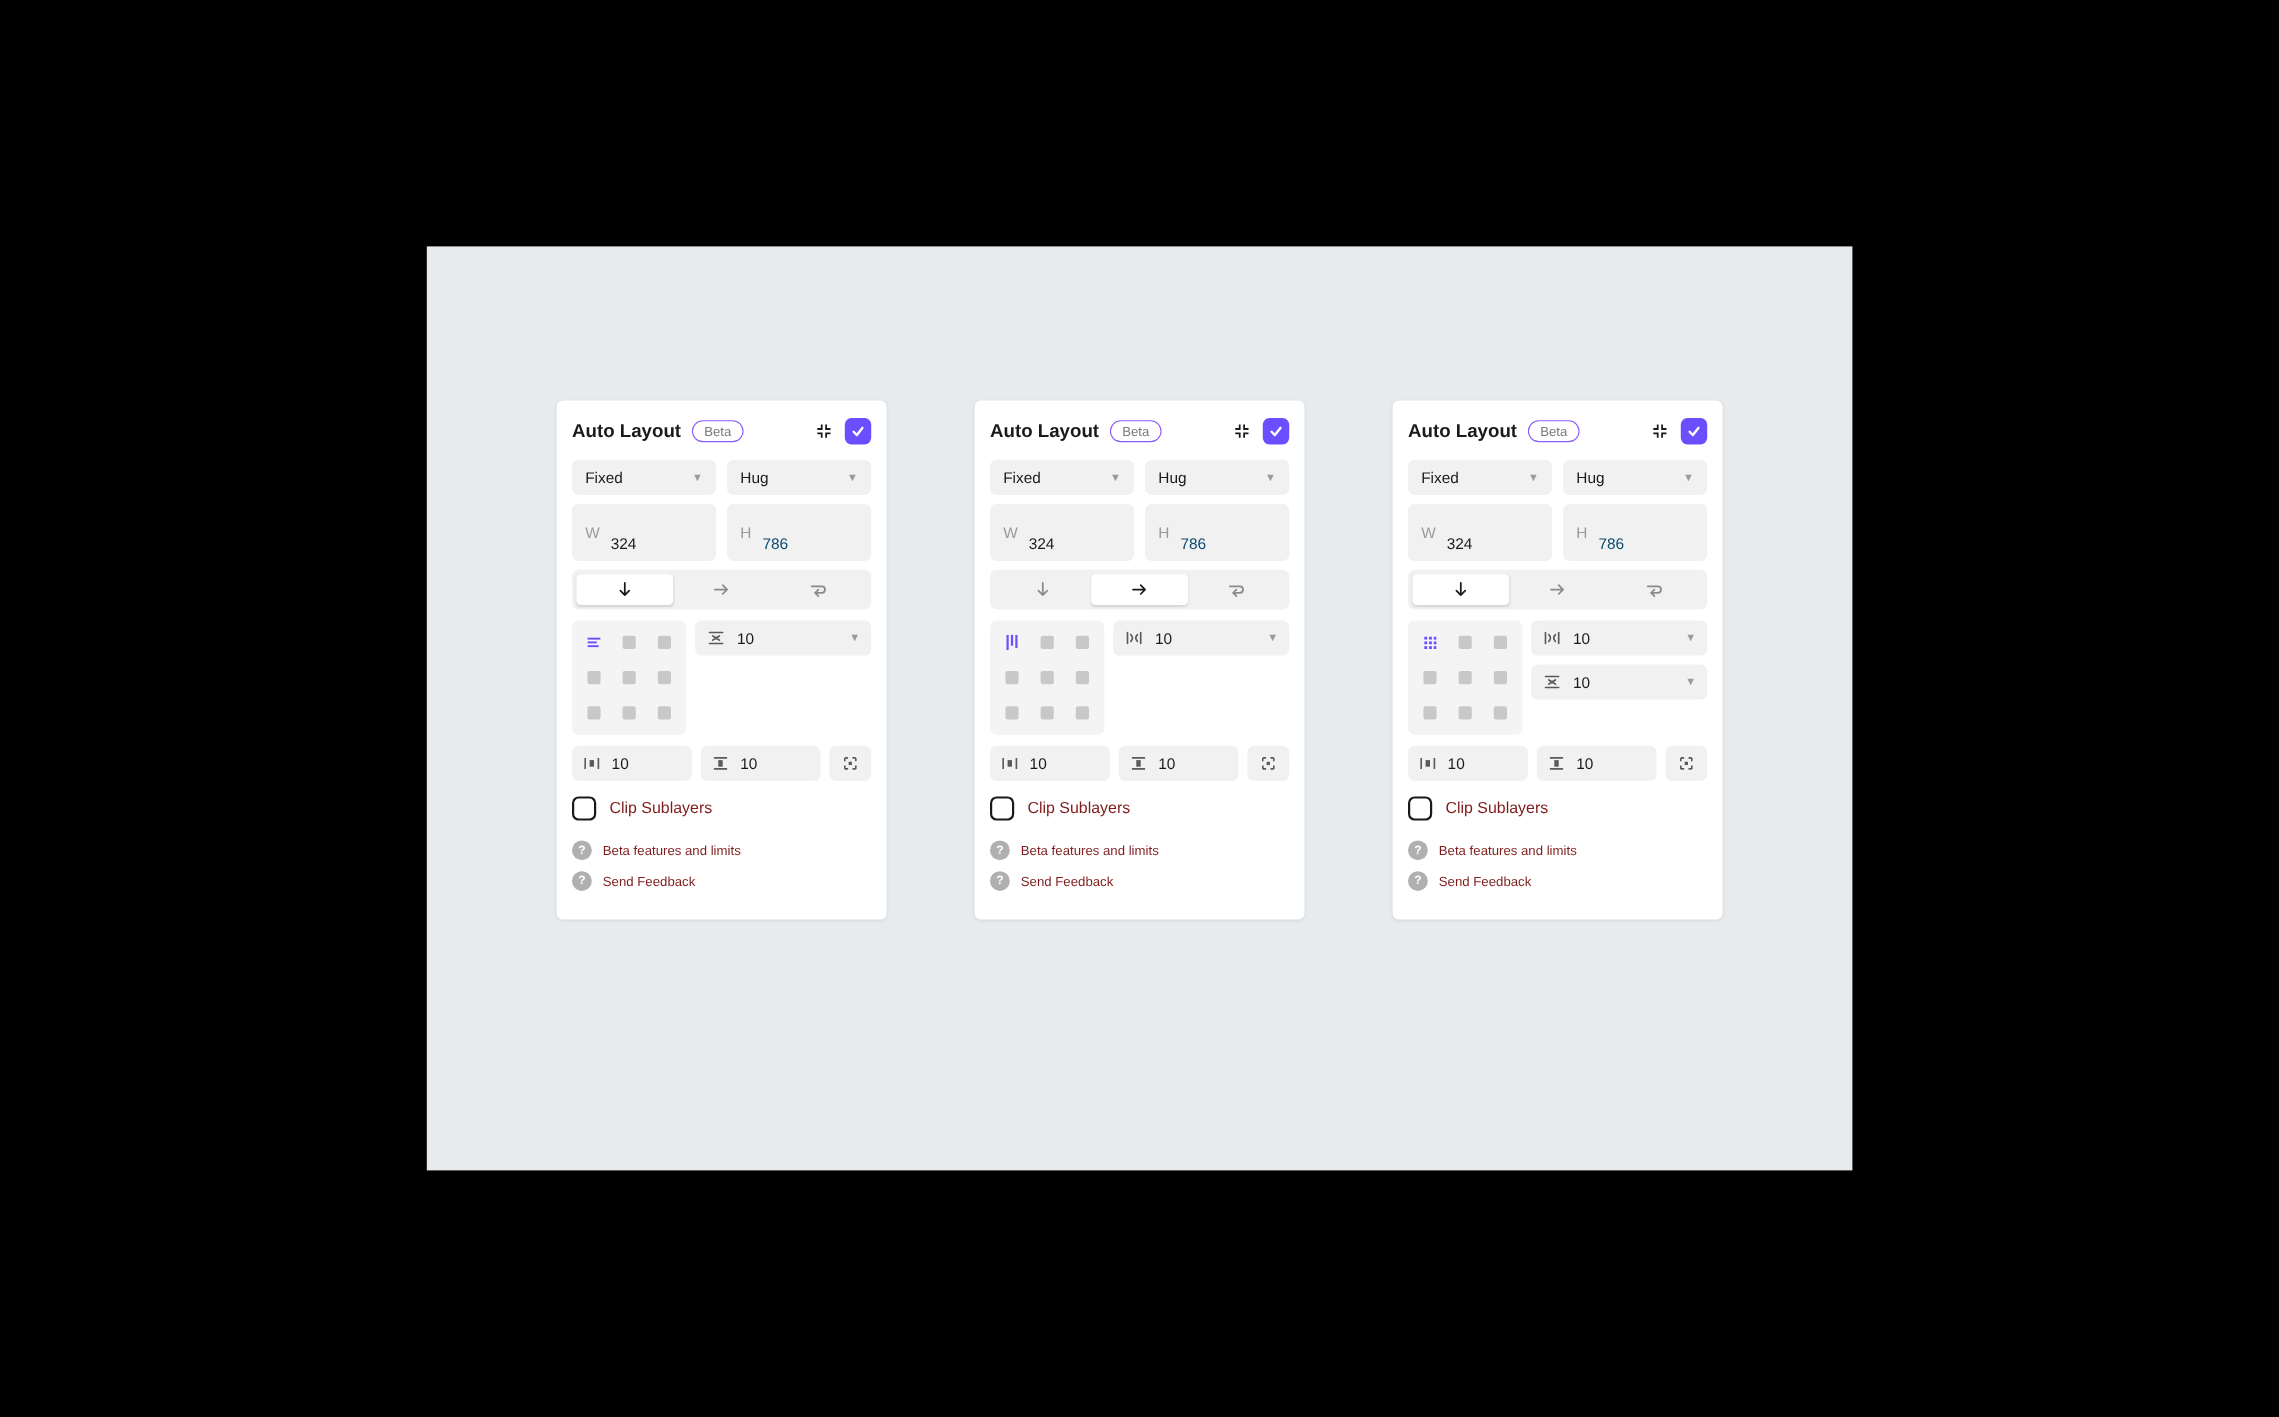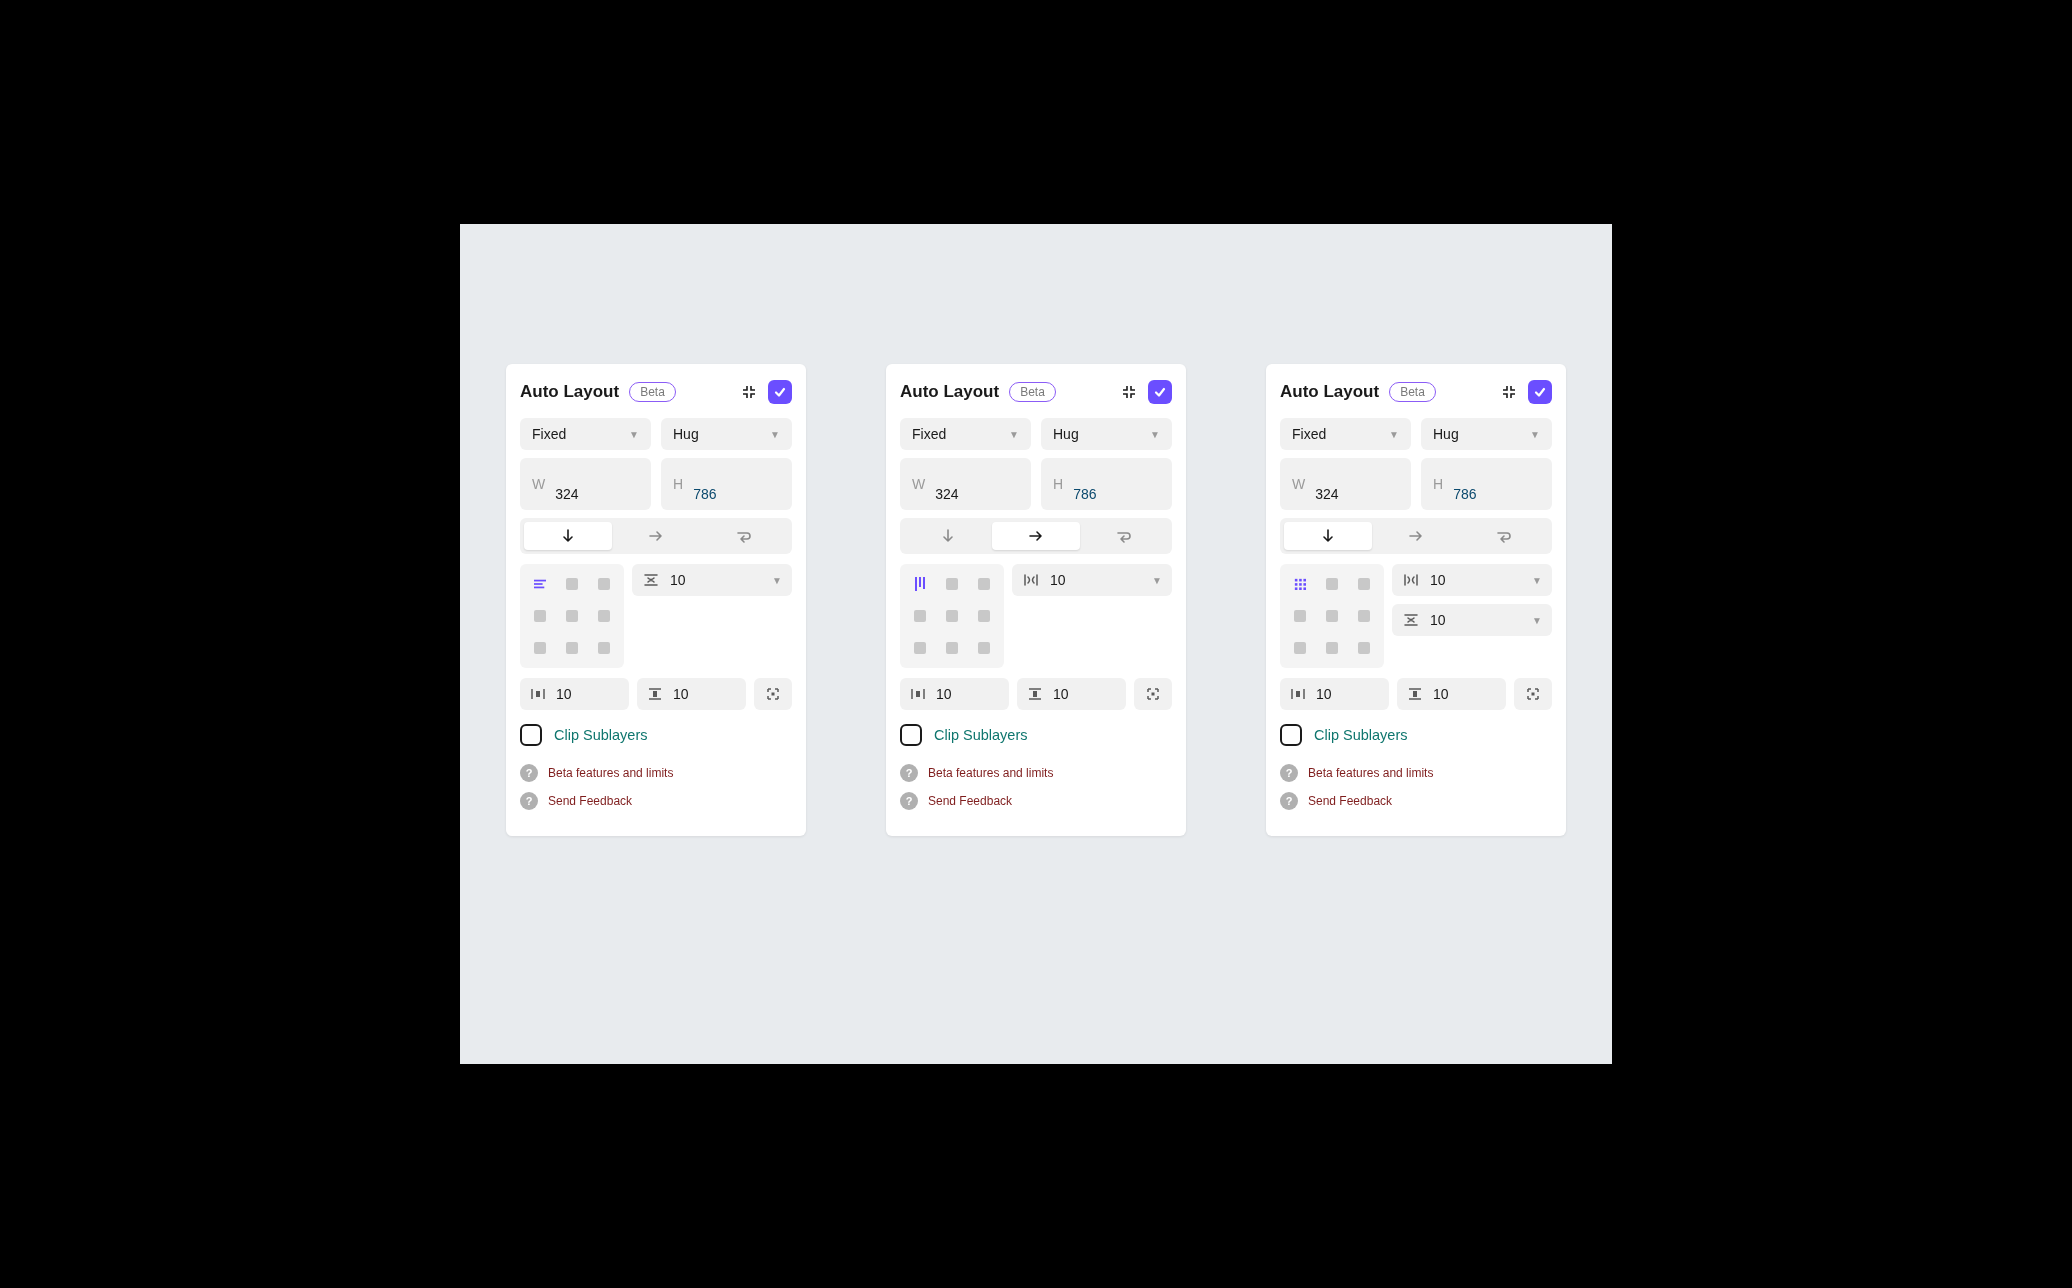--- a/index.html
+++ b/index.html
@@ -6,21 +6,21 @@
   body {
     background: #000;
     font-family: -apple-system, BlinkMacSystemFont, "Segoe UI", sans-serif;
     display: flex;
     align-items: center;
     justify-content: center;
     min-height: 100vh;
   }
   .canvas {
     background: #e8ebee;
-    width: 1152px;
+    width: 1296px;
     height: 840px;
     display: flex;
     justify-content: center;
     align-items: flex-start;
     gap: 80px;
     padding-top: 140px;
   }
   .panel {
     background: #fff;
     border-radius: 6px;
@@ -204,21 +204,21 @@
     cursor: pointer;
   }
   .clip-check {
     width: 22px;
     height: 22px;
     border: 2px solid #1a1a1a;
     border-radius: 6px;
   }
   .clip-label {
     font-size: 14.5px;
-    color: #0f766e;
+    color: #7f1d1d;
   }
   .help-row {
     display: flex;
     align-items: center;
     gap: 10px;
     margin-bottom: 10px;
     cursor: pointer;
   }
   .help-icon {
     width: 18px;

